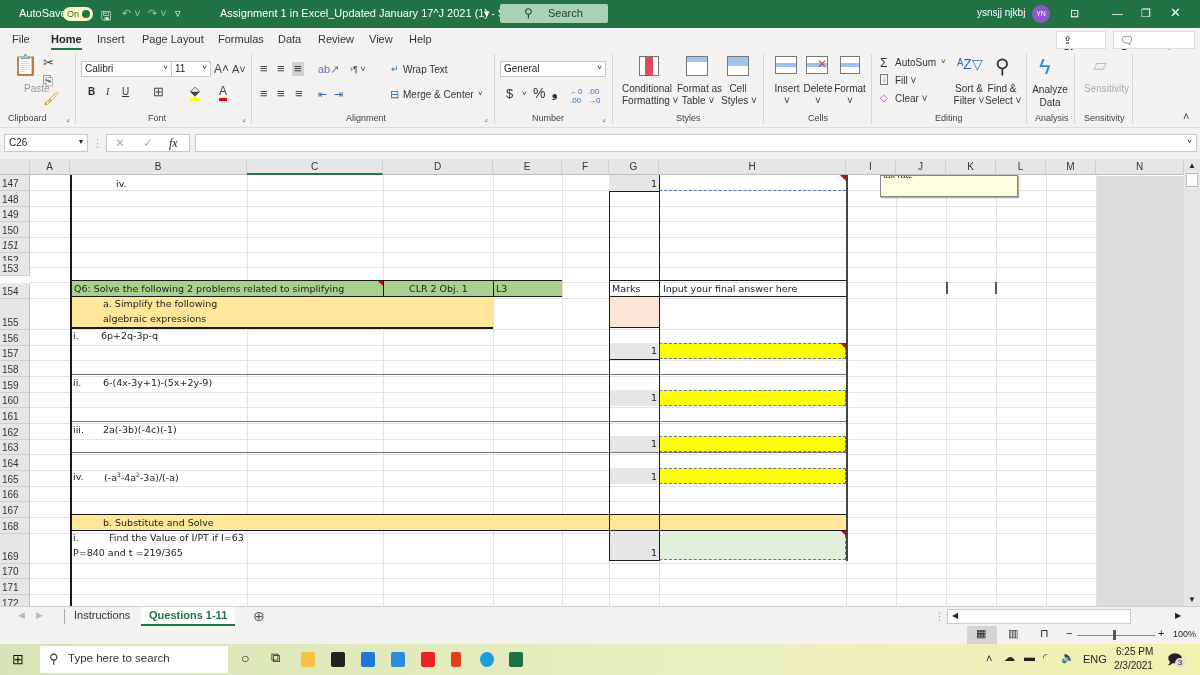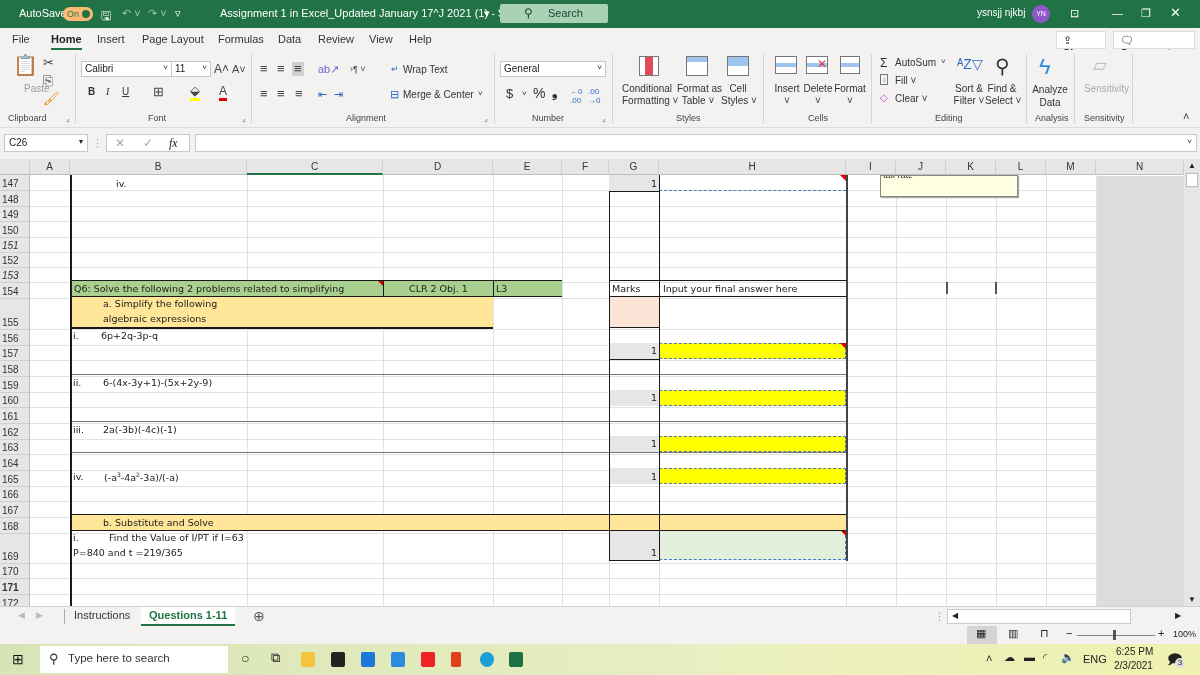--- a/index.html
+++ b/index.html
@@ -1,21 +1,21 @@
 <!DOCTYPE html>
 <html><head>
 <meta charset="utf-8">
 <style>
 *{box-sizing:border-box;margin:0;padding:0}
 body{width:1200px;height:675px;overflow:hidden;font-family:"Liberation Sans",sans-serif;font-size:11px;color:#222;background:#f3f2f1;position:relative}
 .abs{position:absolute}
 
 #titlebar{left:0;top:0;width:1200px;height:28px;background:#217346;color:#fff}
 #titlebar .t{position:absolute;top:7px;font-size:11px;color:#fff;white-space:nowrap}
-.toggle{position:absolute;left:63px;top:7px;width:30px;height:14px;border-radius:7px;background:#fdba74;color:#217346;font-size:9px;padding-left:4px;line-height:14px}
+.toggle{position:absolute;left:63px;top:7px;width:30px;height:14px;border-radius:7px;background:#fef9c3;color:#217346;font-size:9px;padding-left:4px;line-height:14px}
 .toggle::after{content:"";position:absolute;right:3px;top:3px;width:8px;height:8px;border-radius:50%;background:#217346}
 #searchbox{left:500px;top:4px;width:108px;height:19px;background:#a8d1b6;border-radius:2px}
 .avatar{position:absolute;left:1032px;top:5px;width:18px;height:18px;border-radius:50%;background:#8f58c8;color:#fff;font-size:7px;text-align:center;line-height:18px}
 
 #menubar{left:0;top:28px;width:1200px;height:22px;background:#f3f2f1}
 .menu{position:absolute;top:5px;font-size:11px;color:#333}
 .menu.active{font-weight:bold;color:#222}
 .menu.active::after{content:"";position:absolute;left:0;right:0;bottom:-5px;height:2px;background:#217346}
 .rbtn{position:absolute;top:3px;height:18px;border:1px solid #ddd;background:#fff;font-size:11px;padding:2px 6px;color:#222}
 
@@ -220,39 +220,39 @@
   <div class="colhdr" style="left:1046px;width:50px">M</div>
   <div class="colhdr" style="left:1096px;width:88px">N</div>
 
   <div id="rowhdrs">
       <div class="rowhdr" style="top: 16px; height: 16px;">147</div>
       <div class="rowhdr" style="top: 32px; height: 16px;">148</div>
       <div class="rowhdr" style="top: 48px; height: 15px;">149</div>
       <div class="rowhdr" style="top: 63px; height: 16px;">150</div>
       <div class="rowhdr" style="top: 79px; height: 15px; font-style: italic;">151</div>
       <div class="rowhdr" style="top: 94px; height: 15px;">152</div>
-      <div class="rowhdr" style="top: 109px; height: 15px; font-style: italic;">153</div>
+      <div class="rowhdr" style="top: 102px; height: 15px;">153</div>
       <div class="rowhdr" style="top: 124px; height: 16px;">154</div>
       <div class="rowhdr" style="top: 140px; height: 31px;">155</div>
       <div class="rowhdr" style="top: 171px; height: 16px;">156</div>
       <div class="rowhdr" style="top: 187px; height: 15px;">157</div>
       <div class="rowhdr" style="top: 202px; height: 16px;">158</div>
       <div class="rowhdr" style="top: 218px; height: 16px;">159</div>
       <div class="rowhdr" style="top: 234px; height: 15px;">160</div>
       <div class="rowhdr" style="top: 249px; height: 16px;">161</div>
       <div class="rowhdr" style="top: 265px; height: 16px;">162</div>
       <div class="rowhdr" style="top: 281px; height: 15px;">163</div>
       <div class="rowhdr" style="top: 296px; height: 16px;">164</div>
       <div class="rowhdr" style="top: 312px; height: 16px;">165</div>
       <div class="rowhdr" style="top: 328px; height: 15px;">166</div>
       <div class="rowhdr" style="top: 343px; height: 16px;">167</div>
       <div class="rowhdr" style="top: 359px; height: 16px;">168</div>
       <div class="rowhdr" style="top: 375px; height: 30px;">169</div>
       <div class="rowhdr" style="top: 405px; height: 15px;">170</div>
-      <div class="rowhdr" style="top: 420px; height: 16px; font-weight: bold;">171</div>
+      <div class="rowhdr" style="top: 420px; height: 16px;">171</div>
       <div class="rowhdr" style="top: 436px; height: 16px;">172</div>
     </div>
   <div id="gridlines">
       <div class="hline" style="top: 31px; left: 30px; width: 1067px;"></div>
       <div class="hline" style="top: 47px; left: 30px; width: 1067px;"></div>
       <div class="hline" style="top: 62px; left: 30px; width: 1067px;"></div>
       <div class="hline" style="top: 78px; left: 30px; width: 1067px;"></div>
       <div class="hline" style="top: 93px; left: 30px; width: 1067px;"></div>
       <div class="hline" style="top: 108px; left: 30px; width: 1067px;"></div>
       <div class="hline" style="top: 123px; left: 30px; width: 1067px;"></div>

